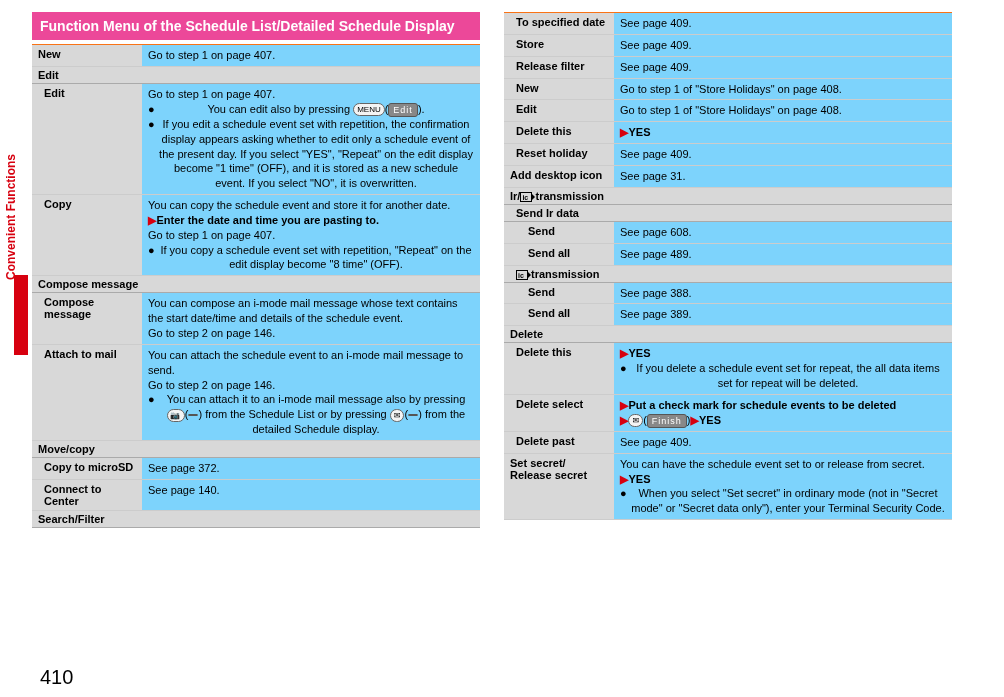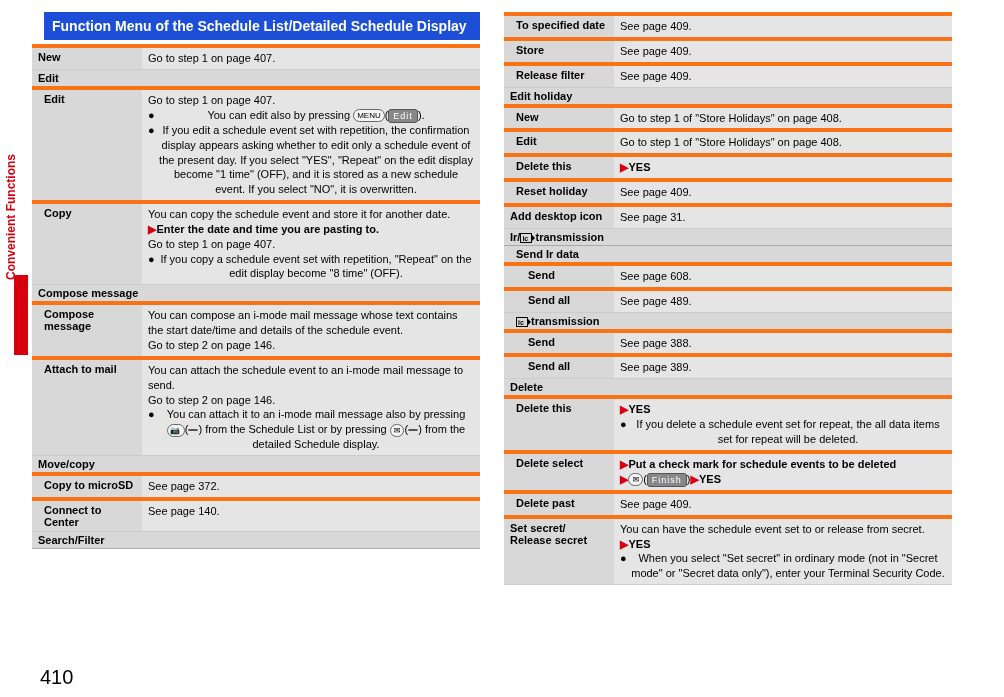--- a/index.html
+++ b/index.html
@@ -43,50 +43,49 @@
     font-size: 20px;
   }
   .cols {
     display: flex;
     gap: 24px;
   }
   .col {
     width: 448px;
   }
   .hdr {
-    background: #1d4ed8;
+    background: #ec4899;
     color: #fff;
     font-weight: bold;
     font-size: 14px;
     padding: 6px 8px;
     margin-bottom: 4px;
-    margin-left: 12px;
   }
   table.rows { width: 100%; border-collapse: collapse; }
   tr.sect td {
     background: #d8d8d8;
     font-weight: bold;
     padding: 2px 6px;
     border-top: 1px solid #aaa;
     border-bottom: 1px solid #aaa;
   }
   tr.row td {
     padding: 3px 6px;
     vertical-align: top;
-    border-top: 4px solid #f97316;
+    border-top: 1px solid #f97316;
     border-bottom: 1px solid #ccc;
   }
   tr.row:nth-child(odd) td.lbl { background: #d8d8d8; }
   tr.row td.lbl {
     background: #d8d8d8;
     font-weight: bold;
     width: 110px;
   }
   tr.row td.val {
-    background: #e5e5e5;
+    background: #7dd3fc;
     line-height: 1.35;
   }
   .indent1 { padding-left: 12px !important; }
   .indent2 { padding-left: 24px !important; }
   .blk { display: block; }
   .arrow { color: #d7000f; font-weight: bold; }
   .bul { display: flex; }
   .bul .dot { flex: 0 0 10px; }
   .bul .txt { flex: 1; text-align: center; }
   .btn {
@@ -239,23 +238,20 @@
           <td class="val">See page 409.</td>
         </tr>
         <tr class="row">
           <td class="lbl indent1">Store</td>
           <td class="val">See page 409.</td>
         </tr>
         <tr class="row">
           <td class="lbl indent1">Release filter</td>
           <td class="val">See page 409.</td>
         </tr>
-        <tr class="sect">
-              <td colspan="2">Edit holiday</td>
-            </tr>
         <tr class="row">
           <td class="lbl indent1">New</td>
           <td class="val">Go to step 1 of "Store Holidays" on page 408.</td>
         </tr>
         <tr class="row">
           <td class="lbl indent1">Edit</td>
           <td class="val">Go to step 1 of "Store Holidays" on page 408.</td>
         </tr>
         <tr class="row">
           <td class="lbl indent1">Delete this</td>

